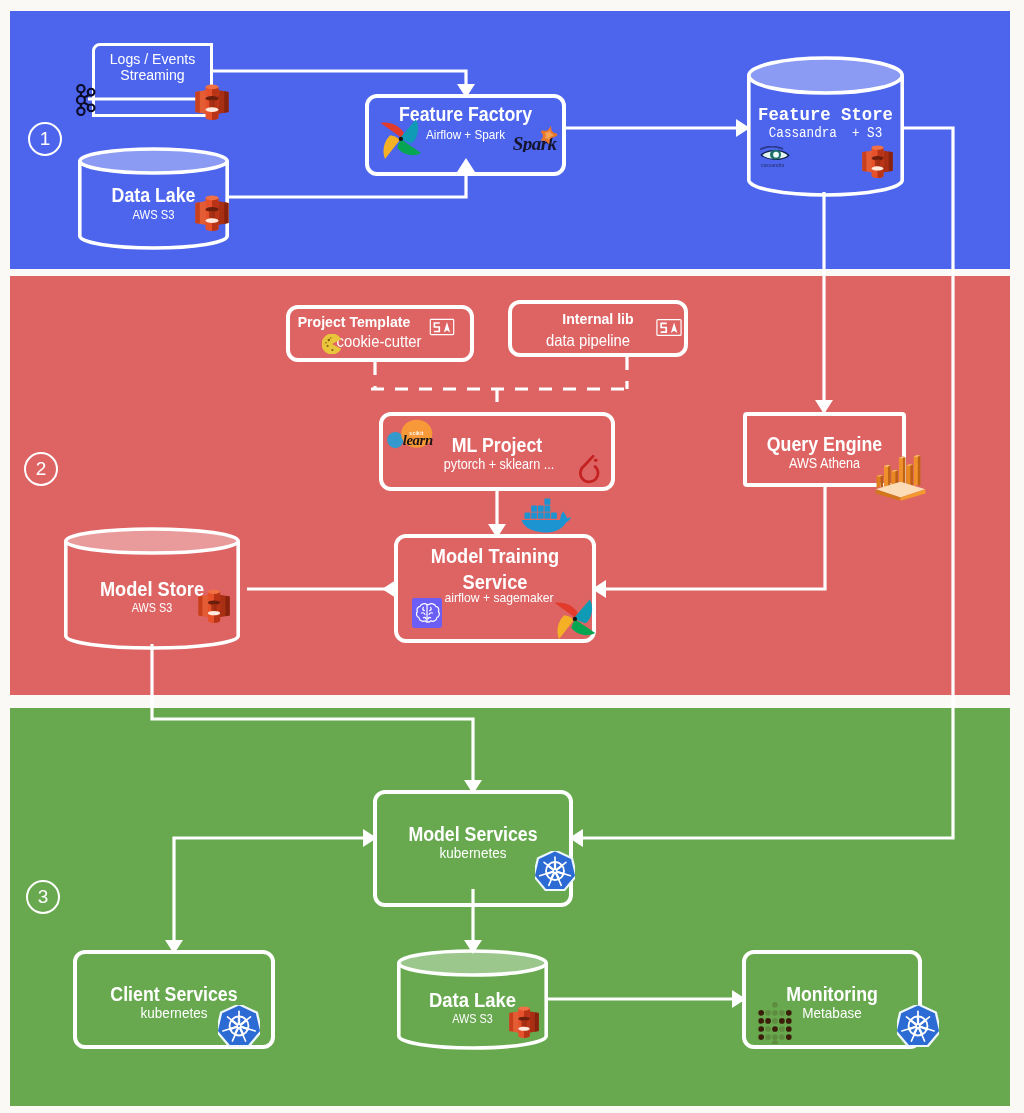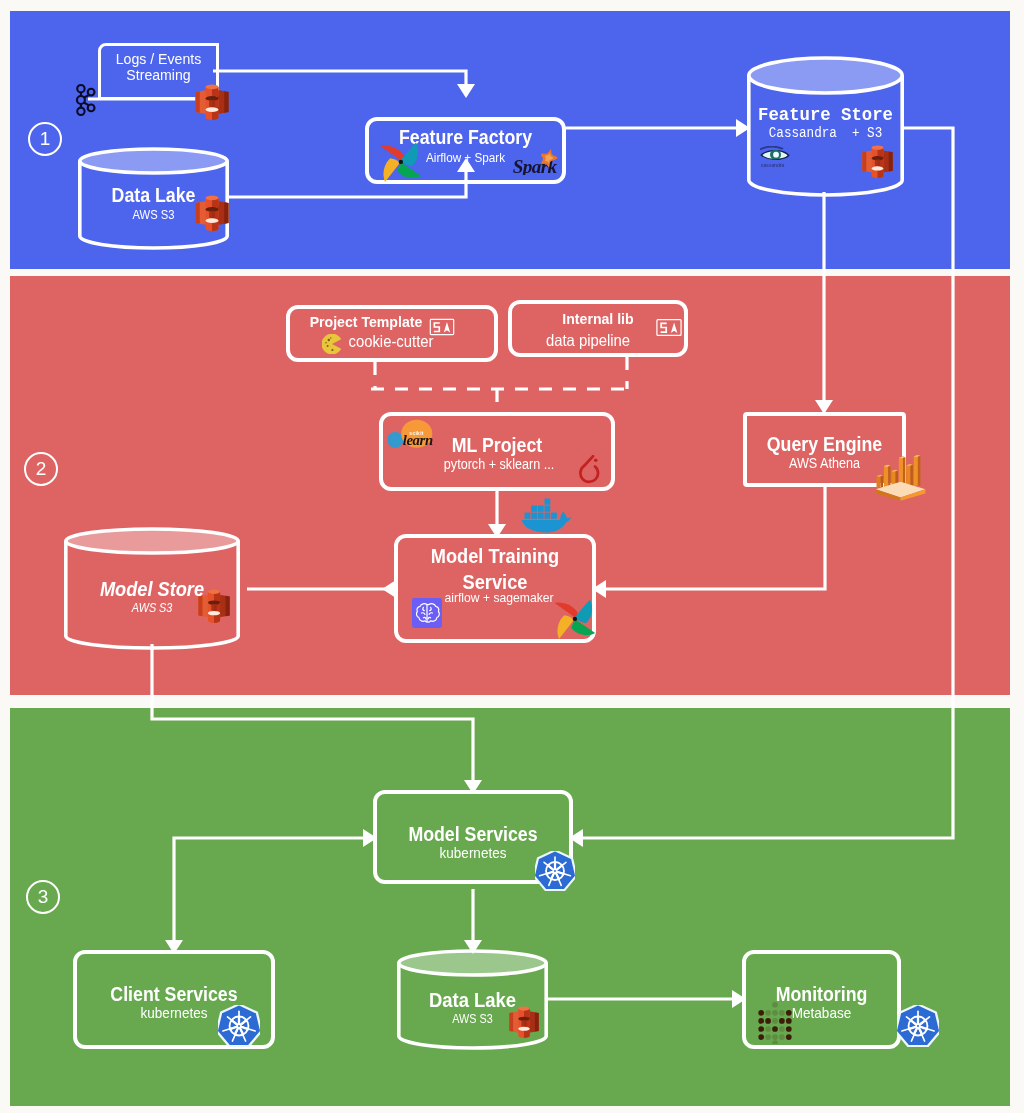--- a/index.html
+++ b/index.html
@@ -307,21 +307,21 @@
       <path d="M464,780 L482,780 L473,794 Z"></path>
       <path d="M363,829 L363,847 L377,838 Z"></path>
       <path d="M165,940 L183,940 L174,954 Z"></path>
       <path d="M464,940 L482,940 L473,954 Z"></path>
       <path d="M732,990 L732,1008 L746,999 Z"></path>
     </g>
   </svg>
 
   <div class="badge-num" style="left:28px;top:122px;width:30px;height:30px;">1</div>
 
-  <div class="node" id="n-logs" style="left:92px;top:43px;width:121px;height:57px;margin-left:6px;">
+  <div class="node" id="n-logs" style="left:92px;top:43px;width:121px;height:74px;">
     <div class="openbox"></div>
     <div class="ttl" style="position:absolute;left:0;top:8px;width:100%;font-size:15.5px;font-weight:400;">
       <span>Logs / Events</span><br><span>Streaming</span>
     </div>
   </div>
   <svg class="iconwrap" style="left:73px;top:82px;width:26px;height:36px;">
       <use href="#ic-kafka" width="26" height="36"></use>
     </svg>
   <svg class="iconwrap" style="left:194px;top:84px;width:36px;height:36px;">
       <use href="#ic-s3" width="36" height="36"></use>
@@ -332,21 +332,21 @@
       <path d="M1.8,12 L1.8,87 A73.7,12 0 0,0 149.2,87 L149.2,12" fill="none" stroke="#fff" stroke-width="3.6"></path>
       <ellipse cx="75.5" cy="12" rx="73.7" ry="12" fill="#ffffff" fill-opacity="0.35" stroke="#fff" stroke-width="3.6"></ellipse>
     </svg>
     <div class="ttl" style="position:absolute;left:0;top:36px;width:100%;font-size:19.5px;">Data Lake</div>
     <div class="sub" style="position:absolute;left:0;top:60px;width:100%;font-size:12.5px;">AWS S3</div>
     <svg class="iconwrap" style="left:116px;top:46px;width:36px;height:36px;">
         <use href="#ic-s3" width="36" height="36"></use>
       </svg>
   </div>
 
-  <div class="node rbox" id="n-ff" style="left:365px;top:94px;width:201px;height:67px;margin-top:23px;">
+  <div class="node rbox" id="n-ff" style="left:365px;top:94px;width:201px;height:82px;">
     <div class="ttl" style="position:absolute;left:0;top:6px;width:100%;font-size:19.5px;">Feature Factory</div>
     <div class="sub" style="position:absolute;left:0;top:30px;width:100%;font-size:13px;">Airflow + Spark</div>
     <svg class="iconwrap" style="left:9px;top:18px;width:44px;height:44px;">
         <use href="#ic-airflow" width="44" height="44"></use>
       </svg>
     <svg class="iconwrap" style="left:143px;top:28px;width:50px;height:26px;">
         <use href="#ic-spark" width="50" height="26"></use>
       </svg>
   </div>
 
@@ -360,21 +360,21 @@
     <svg class="iconwrap" style="left:12px;top:88px;width:32px;height:22px;">
         <use href="#ic-cassandra" width="32" height="22"></use>
       </svg>
     <svg class="iconwrap" style="left:114px;top:87px;width:33px;height:33px;">
         <use href="#ic-s3" width="33" height="33"></use>
       </svg>
   </div>
 
   <div class="badge-num" style="left:24px;top:452px;width:30px;height:30px;">2</div>
 
-  <div class="node rbox" id="n-pt" style="left:286px;top:305px;width:212px;height:57px;">
+  <div class="node rbox" id="n-pt" style="left:286px;top:305px;width:188px;height:57px;">
     <div class="ttl" style="position:absolute;left:-26px;top:5px;width:100%;font-size:15.5px;">Project Template</div>
     <div class="sub" style="position:absolute;left:-1px;top:23px;width:100%;font-size:16.5px;">cookie-cutter</div>
     <svg class="iconwrap" style="left:32px;top:25px;width:20px;height:20px;">
         <use href="#ic-cookie" width="20" height="20"></use>
       </svg>
     <svg class="iconwrap" style="left:139px;top:9px;width:26px;height:18px;">
         <use href="#ic-sa" width="26" height="18"></use>
       </svg>
   </div>
 
@@ -401,21 +401,21 @@
     </svg>
 
   <div class="node sbox" id="n-qe" style="left:743px;top:412px;width:163px;height:75px;">
     <div class="ttl" style="position:absolute;left:0;top:18px;width:100%;font-size:19.5px;">Query Engine</div>
     <div class="sub" style="position:absolute;left:0;top:40px;width:100%;font-size:14px;">AWS Athena</div>
   </div>
   <svg class="iconwrap" style="left:874px;top:451px;width:53px;height:50px;">
       <use href="#ic-athena" width="53" height="50"></use>
     </svg>
 
-  <div class="node" id="n-ms" style="left:64px;top:529px;width:176px;height:119px;font-style:italic;">
+  <div class="node" id="n-ms" style="left:64px;top:529px;width:176px;height:119px;">
     <svg class="cyl" viewBox="0 0 176 119" style="position:absolute;left:0;top:0;width:176px;height:119px;overflow:visible;">
       <path d="M1.8,12 L1.8,107 A86.2,12 0 0,0 174.2,107 L174.2,12" fill="none" stroke="#fff" stroke-width="3.6"></path>
       <ellipse cx="88" cy="12" rx="86.2" ry="12" fill="#ffffff" fill-opacity="0.35" stroke="#fff" stroke-width="3.6"></ellipse>
     </svg>
     <div class="ttl" style="position:absolute;left:0;top:50px;width:100%;font-size:20px;">Model Store</div>
     <div class="sub" style="position:absolute;left:0;top:73px;width:100%;font-size:12px;">AWS S3</div>
     <svg class="iconwrap" style="left:133px;top:60px;width:34px;height:34px;">
         <use href="#ic-s3" width="34" height="34"></use>
       </svg>
   </div>
@@ -427,21 +427,21 @@
     <svg class="iconwrap" style="left:14px;top:60px;width:30px;height:30px;">
         <use href="#ic-sagemaker" width="30" height="30"></use>
       </svg>
     <svg class="iconwrap" style="left:154px;top:58px;width:44px;height:44px;">
         <use href="#ic-airflow" width="44" height="44"></use>
       </svg>
   </div>
 
   <div class="badge-num" style="left:26px;top:880px;width:30px;height:30px;">3</div>
 
-  <div class="node rbox" id="n-msv" style="left:373px;top:790px;width:200px;height:94px;">
+  <div class="node rbox" id="n-msv" style="left:373px;top:790px;width:200px;height:117px;">
     <div class="ttl" style="position:absolute;left:0;top:30px;width:100%;font-size:19.5px;">Model Services</div>
     <div class="sub" style="position:absolute;left:0;top:51px;width:100%;font-size:15px;">kubernetes</div>
     <svg class="iconwrap" style="left:158px;top:57px;width:40px;height:40px;">
         <use href="#ic-k8s" width="40" height="40"></use>
       </svg>
   </div>
 
   <div class="node rbox" id="n-cs" style="left:73px;top:950px;width:202px;height:99px;">
     <div class="ttl" style="position:absolute;left:0;top:30px;width:100%;font-size:19.5px;">Client Services</div>
     <div class="sub" style="position:absolute;left:0;top:51px;width:100%;font-size:15px;">kubernetes</div>
@@ -455,21 +455,21 @@
       <path d="M1.8,13 L1.8,86 A73.7,12 0 0,0 149.2,86 L149.2,13" fill="none" stroke="#fff" stroke-width="3.6"></path>
       <ellipse cx="75.5" cy="13" rx="73.7" ry="12" fill="#ffffff" fill-opacity="0.35" stroke="#fff" stroke-width="3.6"></ellipse>
     </svg>
     <div class="ttl" style="position:absolute;left:0;top:40px;width:100%;font-size:20.3px;">Data Lake</div>
     <div class="sub" style="position:absolute;left:0;top:63px;width:100%;font-size:12px;">AWS S3</div>
     <svg class="iconwrap" style="left:111px;top:56px;width:32px;height:32px;">
         <use href="#ic-s3" width="32" height="32"></use>
       </svg>
   </div>
 
-  <div class="node rbox" id="n-mon" style="left:742px;top:950px;width:159px;height:99px;">
+  <div class="node rbox" id="n-mon" style="left:742px;top:950px;width:180px;height:99px;">
     <div class="ttl" style="position:absolute;left:0;top:30px;width:100%;font-size:19.5px;">Monitoring</div>
     <div class="sub" style="position:absolute;left:0;top:51px;width:100%;font-size:15px;">Metabase</div>
     <svg class="iconwrap" style="left:11px;top:48px;width:36px;height:42px;">
         <use href="#ic-metabase" width="36" height="42"></use>
       </svg>
     <svg class="iconwrap" style="left:151px;top:51px;width:42px;height:42px;">
         <use href="#ic-k8s" width="42" height="42"></use>
       </svg>
   </div>
 

